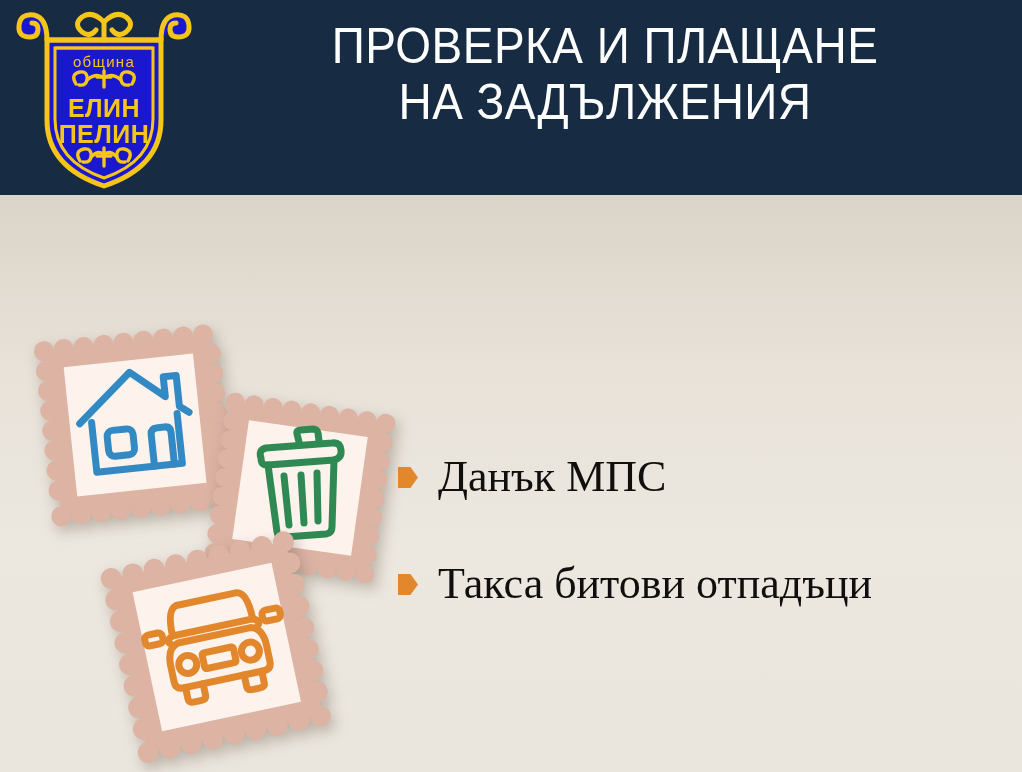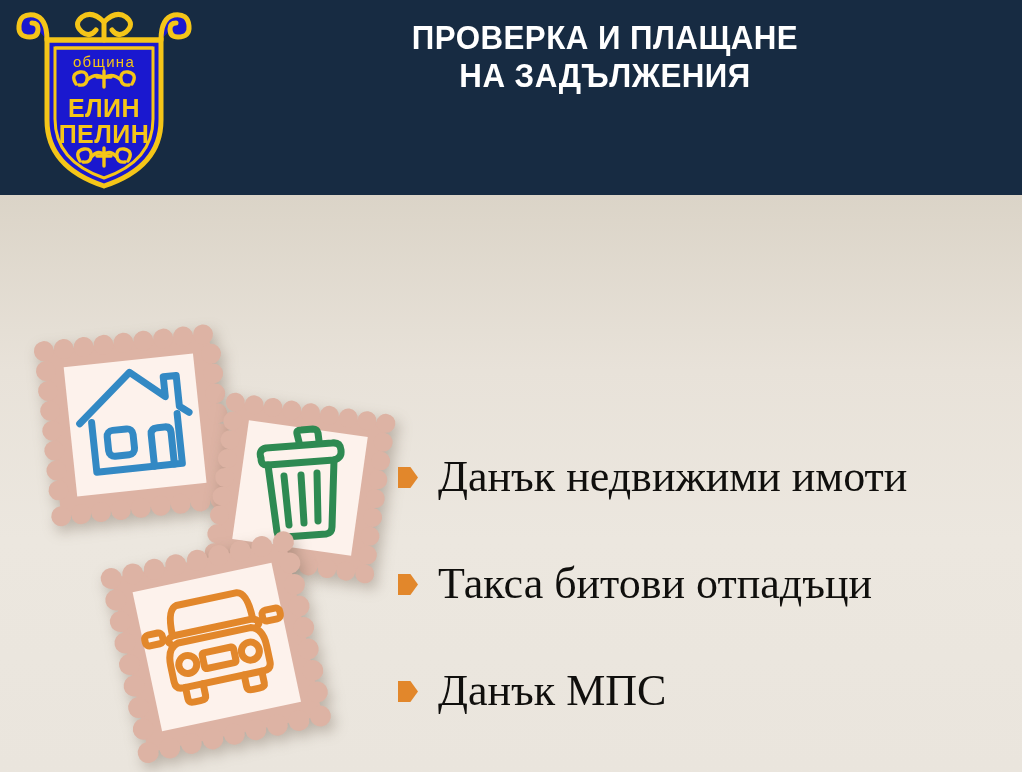--- a/index.html
+++ b/index.html
@@ -45,22 +45,22 @@
   
   .title-block {
     position: absolute;
     left: 195px;
     top: 18px;
     width: 820px;
     text-align: center;
     z-index: 6;
     color: #ffffff;
     font-family: "Liberation Sans", sans-serif;
-    font-weight: bold;
-    font-size: 34px;
+    font-weight: normal;
+    font-size: 50px;
     line-height: 1.12;
     letter-spacing: 0.5px;
   }
   .title-line {
     display: block;
     transform: scaleX(0.92);
     transform-origin: center;
     white-space: nowrap;
   }
 
@@ -369,30 +369,26 @@
           <path d="M140 152 L140 164 Q140 168 146 168 L152 168 Q158 168 158 164 L158 152"></path>
           <rect x="50" y="93" width="18" height="11" rx="4"></rect>
           <rect x="170" y="93" width="18" height="11" rx="4"></rect>
         </g>
       </g>
     </svg>
   </div>
 
   <div class="bullets">
 
+
     <div class="bullet-row">
       <span class="bullet-marker"></span>
-      <span class="bullet-label">Данък недвижими имоти</span>
+      <span class="bullet-label">Данък МПС</span>
     </div>
 
     <div class="bullet-row">
       <span class="bullet-marker"></span>
       <span class="bullet-label">Такса битови отпадъци</span>
     </div>
 
-    <div class="bullet-row">
-      <span class="bullet-marker"></span>
-      <span class="bullet-label">Данък МПС</span>
-    </div>
-
   </div>
 
 </div>
 
 </body></html>

